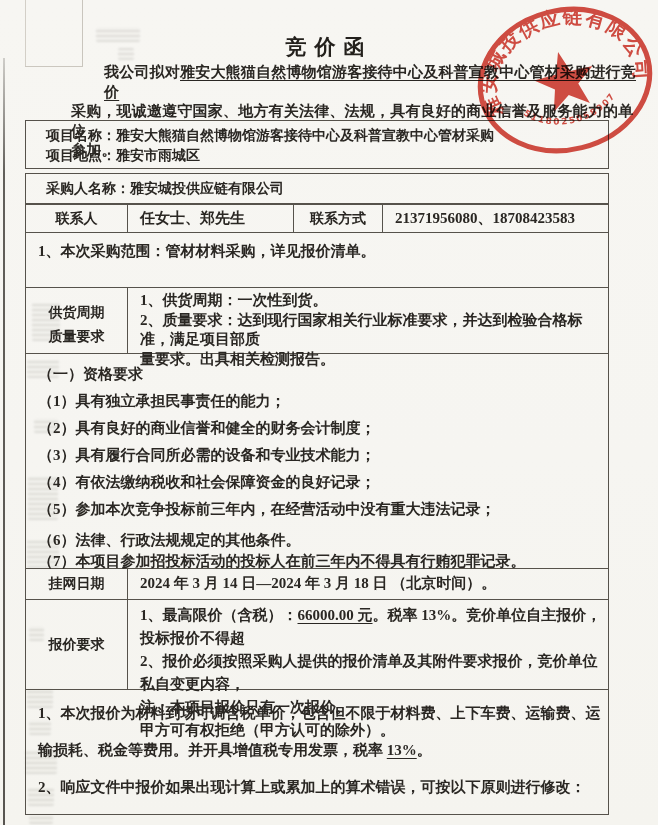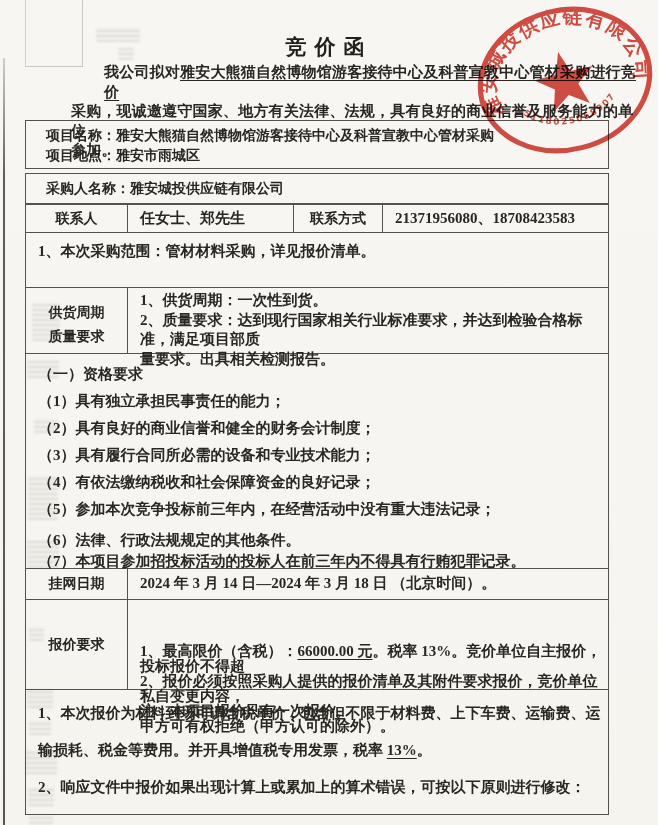--- a/index.html
+++ b/index.html
@@ -81,21 +81,21 @@
   .r-qual{height:215px;}
   .r-qual .val{padding-top:7px;}
   .r-qual .qline{height:27px;line-height:27px;}
   .r-qual .qline:nth-child(7){height:30px;line-height:34px;}
   .r-qual .qline:nth-child(8){height:18px;line-height:16px;}
   
   .r-date{height:31px;}
   .r-date .val{line-height:29px;}
   
   .r-quote{height:90px;}
-  .r-quote .val{padding-top:4px;line-height:15px;margin-top:40px;}
+  .r-quote .val{padding-top:4px;line-height:23px;}
   
   .r-note{height:124px;}
   .r-note .lab{justify-content:flex-start;padding-top:7px;}
   .r-note .val{padding-top:5px;line-height:37px;}
   
   .stamp{
     position:absolute;left:472px;top:1px;width:186px;height:158px;
     transform:rotate(-14deg);transform-origin:50% 50%;
     mix-blend-mode:multiply;opacity:.88;
     pointer-events:none;

